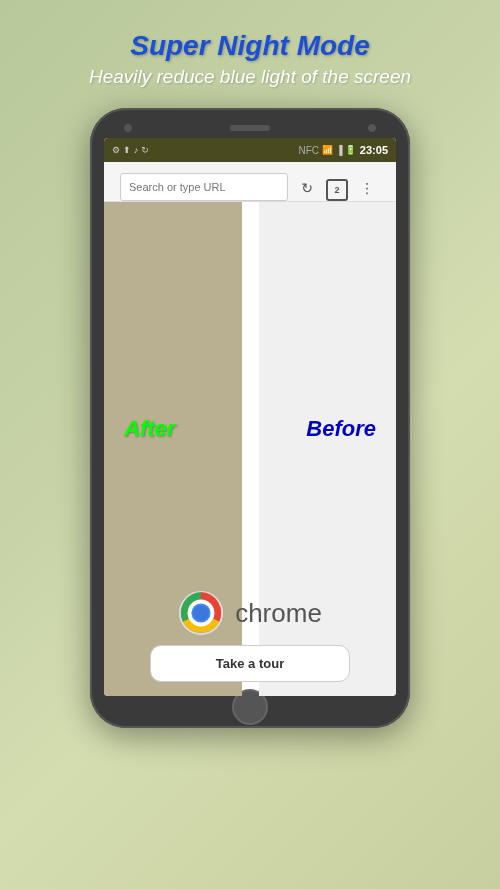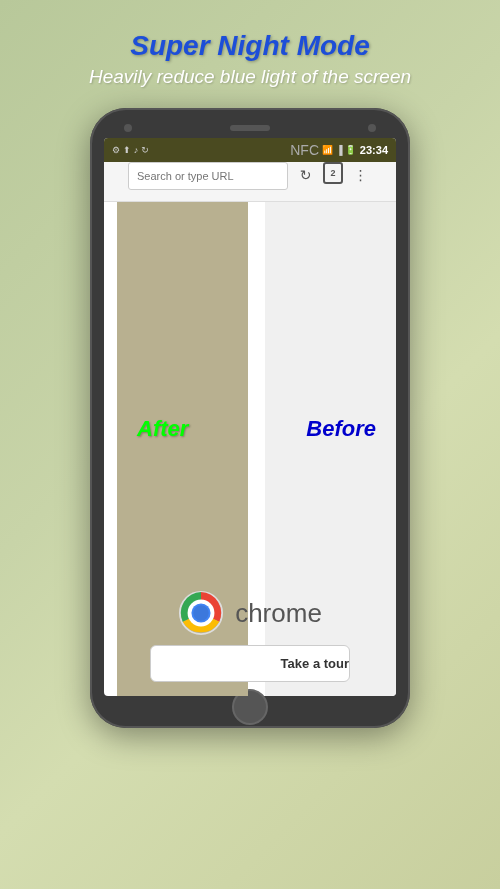--- a/index.html
+++ b/index.html
@@ -122,22 +122,22 @@
     .wifi-icon, .signal-icon {
       font-size: 9px;
       color: #ccc;
     }
 
     
     .address-bar {
       background: #f5f5f5;
       height: 40px;
       display: flex;
-      align-items: flex-start;
-      padding: 0 24px;
+      align-items: flex-end;
+      padding: 0 16px;
       gap: 6px;
       border-bottom: 1px solid #ddd;
       flex-shrink: 0;
     }
 
     .url-input {
       flex: 1;
       background: #fff;
       border: 1px solid #ccc;
       border-radius: 3px;
@@ -172,21 +172,20 @@
       font-weight: bold;
       color: #555;
     }
 
     
     .content-area {
       flex: 1;
       display: flex;
       position: relative;
       overflow: hidden;
-      padding-left: 13px;
     }
 
     .after-panel {
       width: 50%;
       height: 100%;
       background: #b8b090;
       display: flex;
       flex-direction: column;
       align-items: center;
       justify-content: center;
@@ -259,26 +258,26 @@
       left: 50%;
       transform: translateX(-50%);
       width: 200px;
     }
 
     .tour-btn {
       width: 100%;
       padding: 10px 0;
       background: #fff;
       border: 1px solid #ccc;
-      border-radius: 6px;
+      border-radius: 11px;
       font-size: 13px;
       font-weight: bold;
       color: #333;
       cursor: pointer;
-      text-align: right;
+      text-align: center;
     }
 
     .phone-bottom-bar {
       width: 100%;
       height: 14px;
       display: flex;
       justify-content: center;
       align-items: center;
       margin-top: 4px;
     }
@@ -310,25 +309,25 @@
   <div class="screen">
 
     <div class="status-bar">
       <div class="status-left">
         <span class="status-icon">⚙</span>
         <span class="status-icon">⬆</span>
         <span class="status-icon">♪</span>
         <span class="status-icon">↻</span>
       </div>
       <div class="status-right">
-        <span class="status-icon" style="font-size:14px;color:#aaa;">NFC</span>
+        <span class="status-icon" style="font-size:10px;color:#aaa;">NFC</span>
         <span class="wifi-icon">📶</span>
         <span class="signal-icon">▐</span>
         <span class="status-icon">🔋</span>
-        <span class="status-time">23:34</span>
+        <span class="status-time">23:05</span>
       </div>
     </div>
 
     <div class="address-bar">
       <input class="url-input" readonly="" placeholder="Search or type URL" style="">
       <button class="addr-btn">↻</button>
       <div class="tab-count">2</div>
       <button class="addr-btn">⋮</button>
     </div>
 

